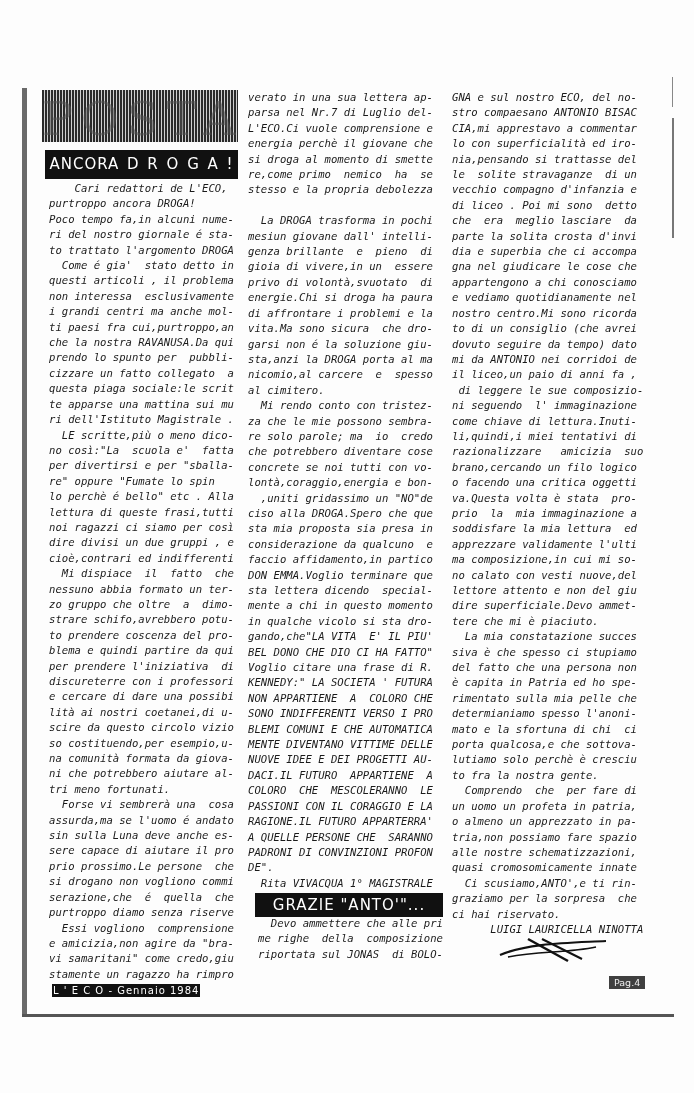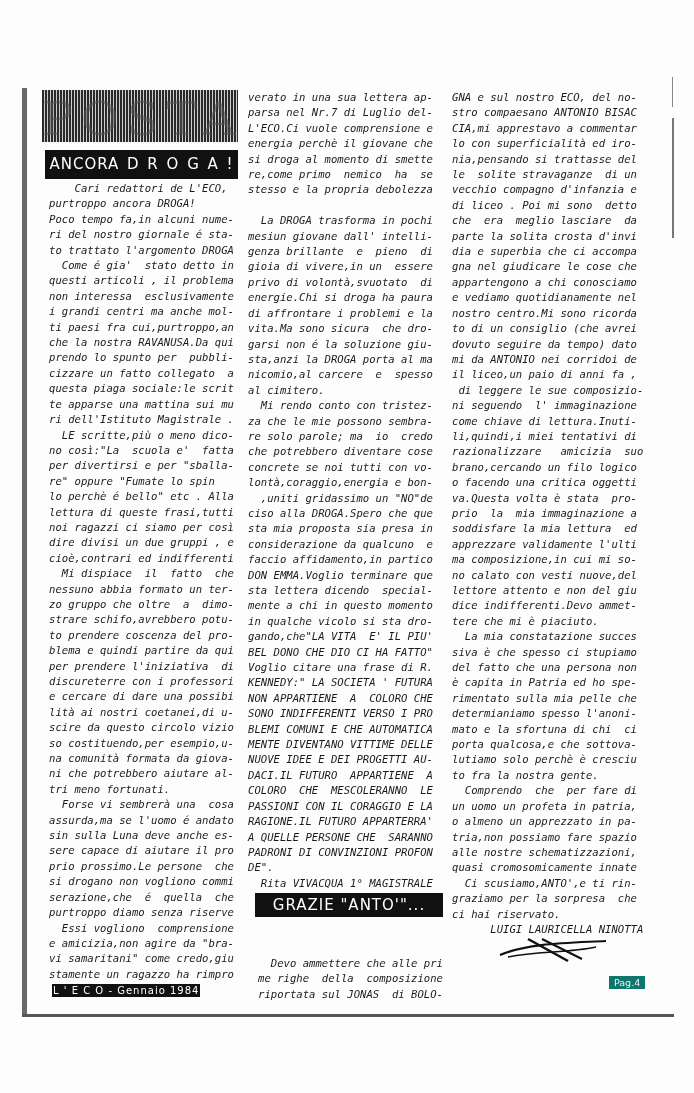--- a/index.html
+++ b/index.html
@@ -20,25 +20,25 @@
              text-align: center; letter-spacing: 1px; }
   .head1 { left: 45px; top: 150px; width: 193px; height: 29px; line-height: 29px; font-size: 15px; word-spacing: 2px; text-align: center; }
   .head2 { left: 255px; top: 893px; width: 188px; height: 24px; line-height: 24px; font-size: 15px; }
 
   .col { position: absolute; font-style: italic; font-size: 10.6px; line-height: 15.4px;
          font-family: "DejaVu Sans Mono", monospace; }
   .col p { margin: 0; white-space: pre; }
   .c1 { left: 49px; top: 181px; width: 196px; }
   .c2 { left: 248px; top: 90px; width: 200px; }
   .c3 { left: 452px; top: 90px; width: 204px; }
-  .c2b { left: 258px; top: 956px; width: 190px; }
+  .c2b { left: 258px; top: 916px; width: 190px; }
 
   .foot-left { position: absolute; left: 52px; top: 984px; background: #111; color: #fff;
                font-family: "DejaVu Sans", sans-serif; font-size: 10px; padding: 1px 1px; letter-spacing: 1px; }
-  .foot-right { position: absolute; left: 609px; top: 976px; background: #0f766e; color: #eee;
+  .foot-right { position: absolute; left: 609px; top: 976px; background: #404040; color: #eee;
                 font-family: "DejaVu Sans", sans-serif; font-size: 9.5px; padding: 1px 5px; }
 
   .ornament { position: absolute; left: 498px; top: 935px; width: 110px; height: 28px; }
 </style>
 </head>
 <body>
 
 <div class="left-border"></div>
 <div class="bottom-border"></div>
 <div class="right-mark1"></div>
@@ -192,21 +192,21 @@
     <p>razionalizzare   amicizia  suo</p>
     <p>brano,cercando un filo logico</p>
     <p>o facendo una critica oggetti</p>
     <p>va.Questa volta è stata  pro-</p>
     <p>prio  la  mia immaginazione a</p>
     <p>soddisfare la mia lettura  ed</p>
     <p>apprezzare validamente l'ulti</p>
     <p>ma composizione,in cui mi so-</p>
     <p>no calato con vesti nuove,del</p>
     <p>lettore attento e non del giu</p>
-    <p>dice indifferenti.Devo ammet-</p>
+    <p>dire superficiale.Devo ammet-</p>
     <p>tere che mi è piaciuto.</p>
     <p>  La mia constatazione succes</p>
     <p>siva è che spesso ci stupiamo</p>
     <p>del fatto che una persona non</p>
     <p>è capita in Patria ed ho spe-</p>
     <p>rimentato sulla mia pelle che</p>
     <p>determianiamo spesso l'anoni-</p>
     <p>mato e la sfortuna di chi  ci</p>
     <p>porta qualcosa,e che sottova-</p>
     <p>lutiamo solo perchè è cresciu</p>

